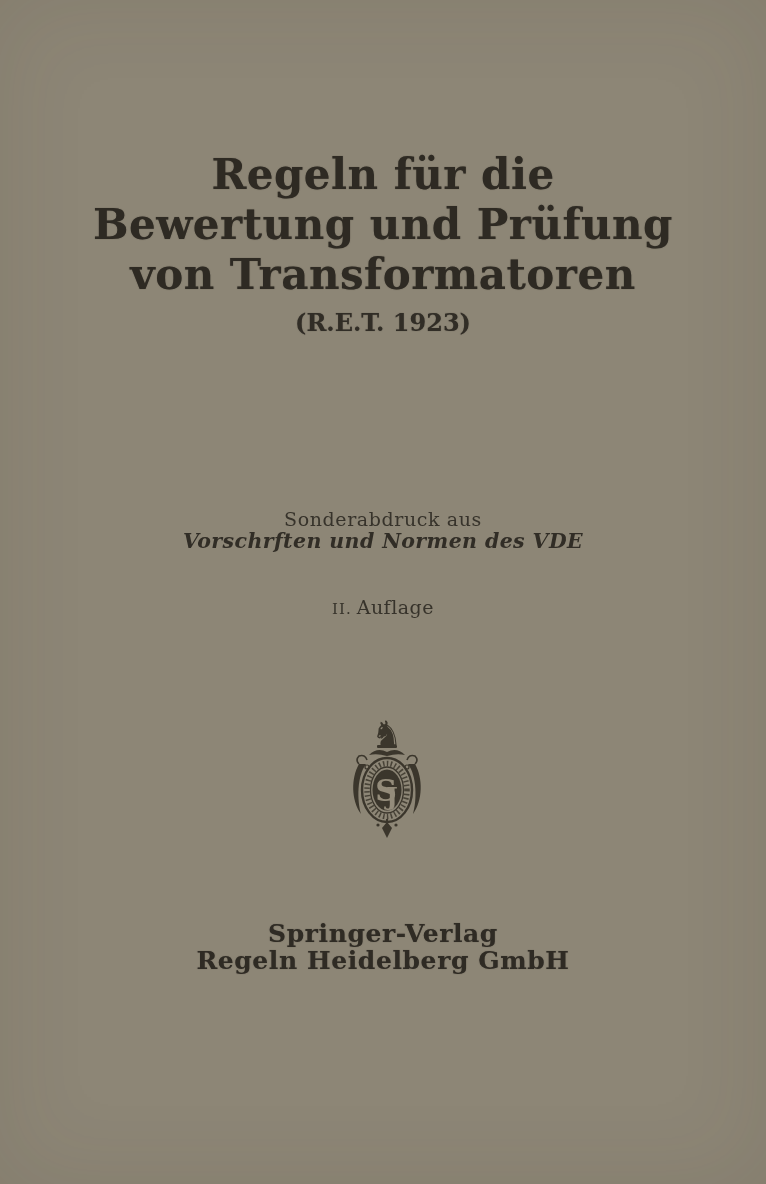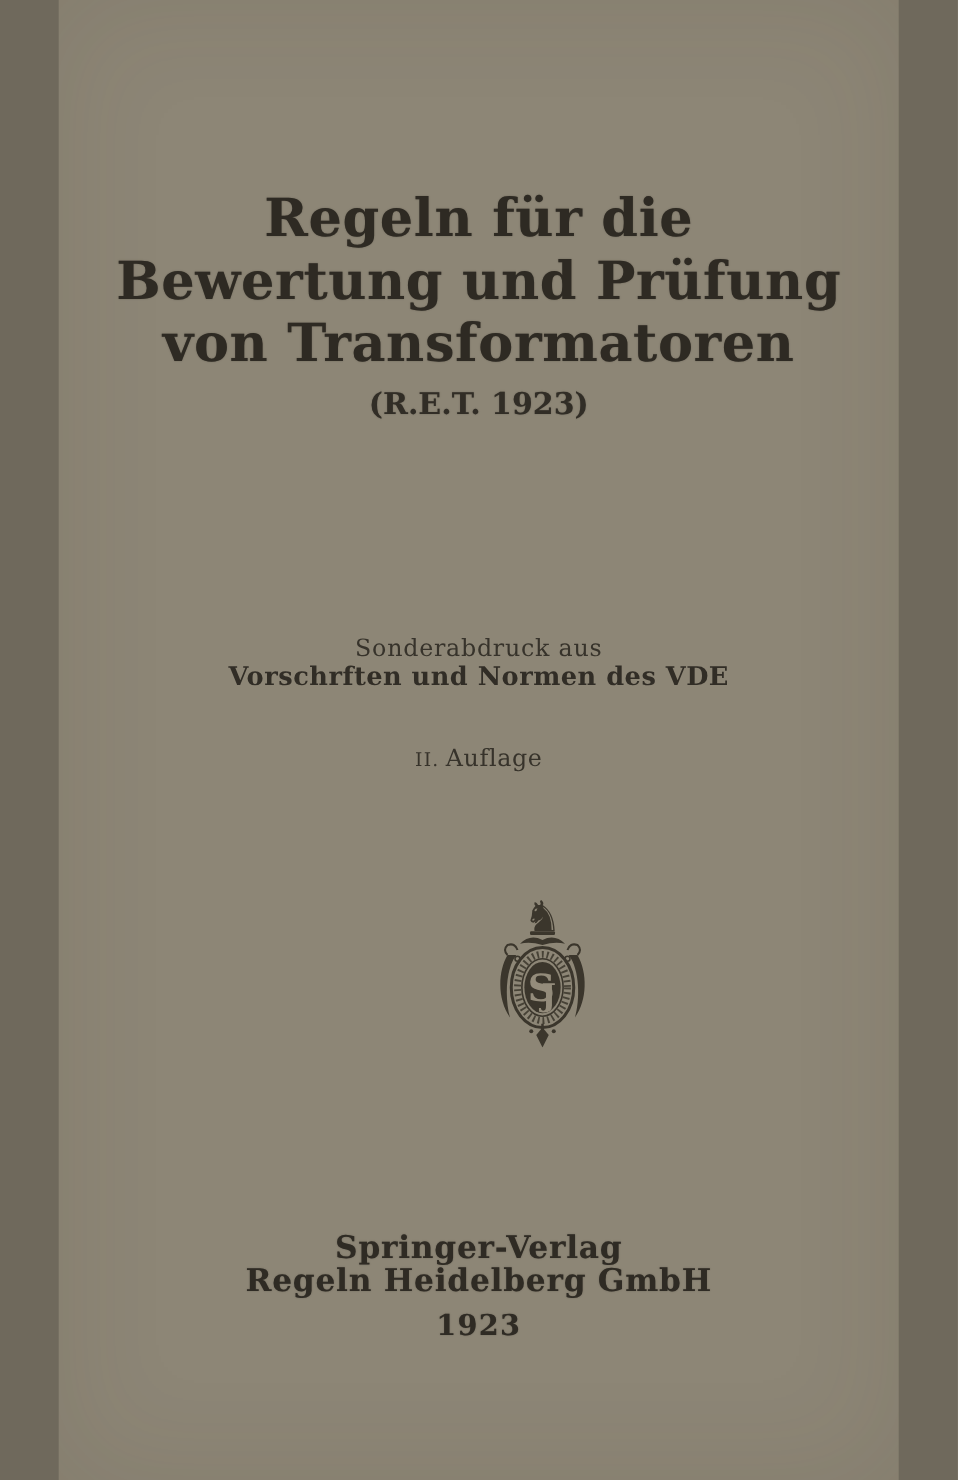--- a/index.html
+++ b/index.html
@@ -2,21 +2,21 @@
 <html><head>
 <meta charset="utf-8">
 <style>
   html, body {
     margin: 0;
     padding: 0;
     background: #6f695c;
   }
   .page {
     position: relative;
-    width: 672px;
+    width: 766px;
     height: 1184px;
     margin: 0 auto;
     background: #8d8676;
     box-shadow: inset 0 0 90px rgba(55, 50, 40, 0.10);
     font-family: "DejaVu Serif", "Liberation Serif", serif;
     color: #2f2b24;
     overflow: hidden;
   }
   .centered {
     position: absolute;
@@ -48,36 +48,37 @@
     font-size: 19px;
     line-height: 22px;
     color: #37332b;
   }
   .series-line1 { font-weight: normal; letter-spacing: 0.6px; }
   .series-line2 {
     font-weight: bold;
     font-size: 20.5px;
     letter-spacing: 0.4px;
     color: #312d26;
+    font-style: italic;
   }
   .edition-line { letter-spacing: 0.5px; margin-top: 44px; }
   .edition-numeral {
     font-size: 15px;
     letter-spacing: 1px;
     margin-right: 5px;
   }
   .emblem {
     position: absolute;
     top: 714px;
     left: 347px;
     width: 80px;
     height: 124px;
   }
   .publisher-block {
-    top: 984px;
+    top: 920px;
     font-size: 25px;
     font-weight: bold;
     line-height: 27px;
     letter-spacing: 0.6px;
     color: #2f2b24;
     text-shadow: 0 0 1px rgba(46, 42, 35, 0.5);
   }
   .publisher-year {
     font-size: 23px;
     margin-top: 9px;
@@ -129,16 +130,15 @@
         <path d="M40 108 L35 114 L40 124 L45 114 Z"></path>
         <circle cx="31" cy="111" r="1.6"></circle>
         <circle cx="49" cy="111" r="1.6"></circle>
       </g>
     </svg>
   </div>
 
   <div class="centered publisher-block">
     <div>Springer-Verlag</div>
     <div>Regeln Heidelberg GmbH</div>
-    <div class="publisher-year">1923</div>
   </div>
 
 </div>
 
 </body></html>

